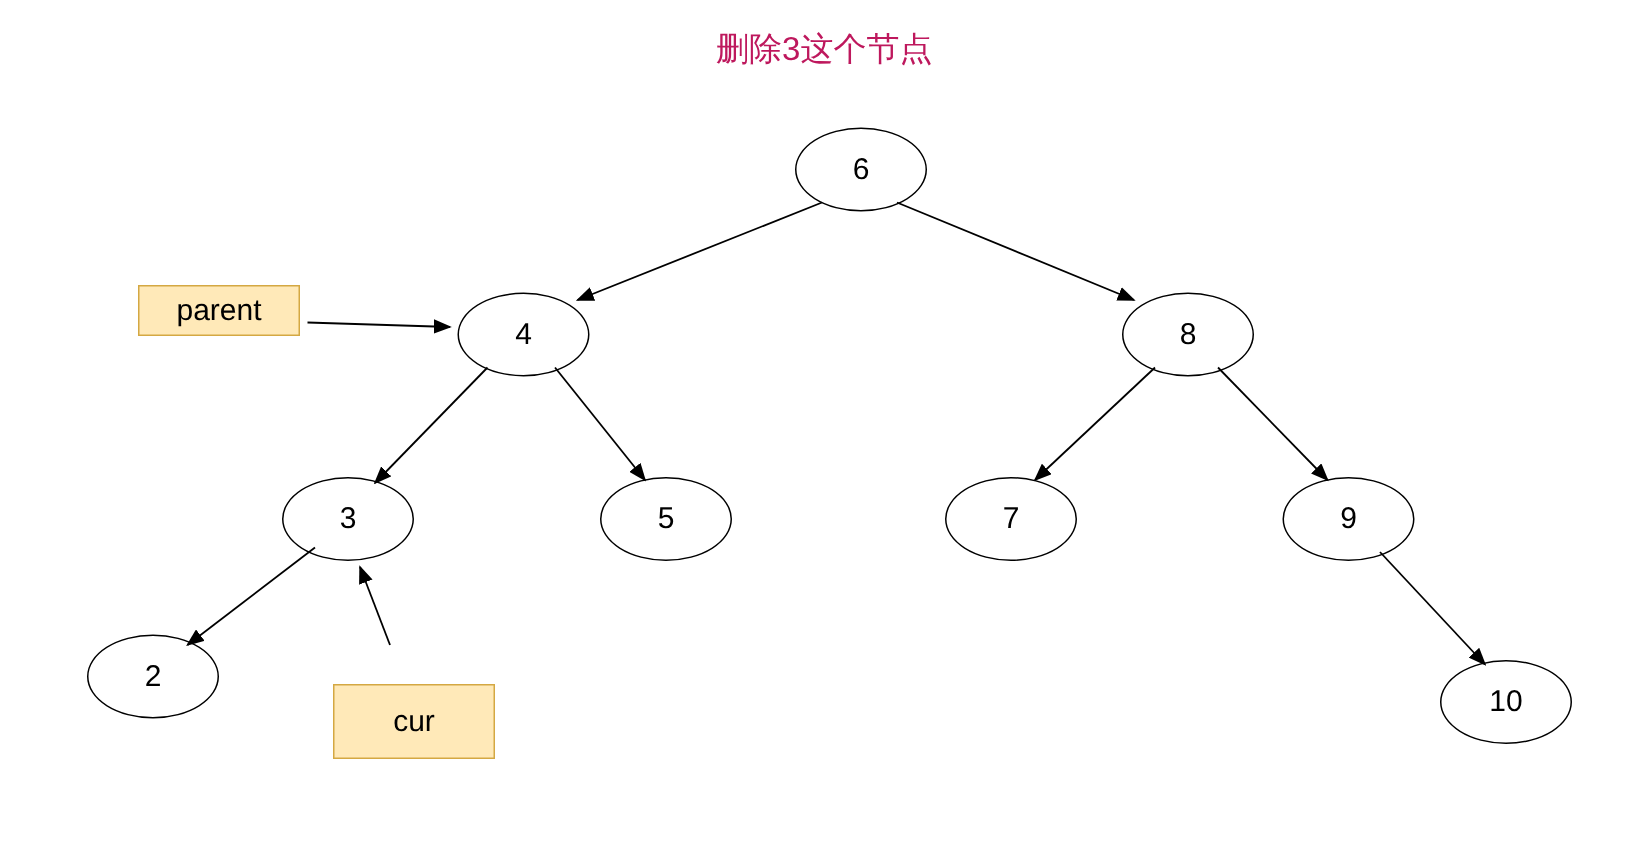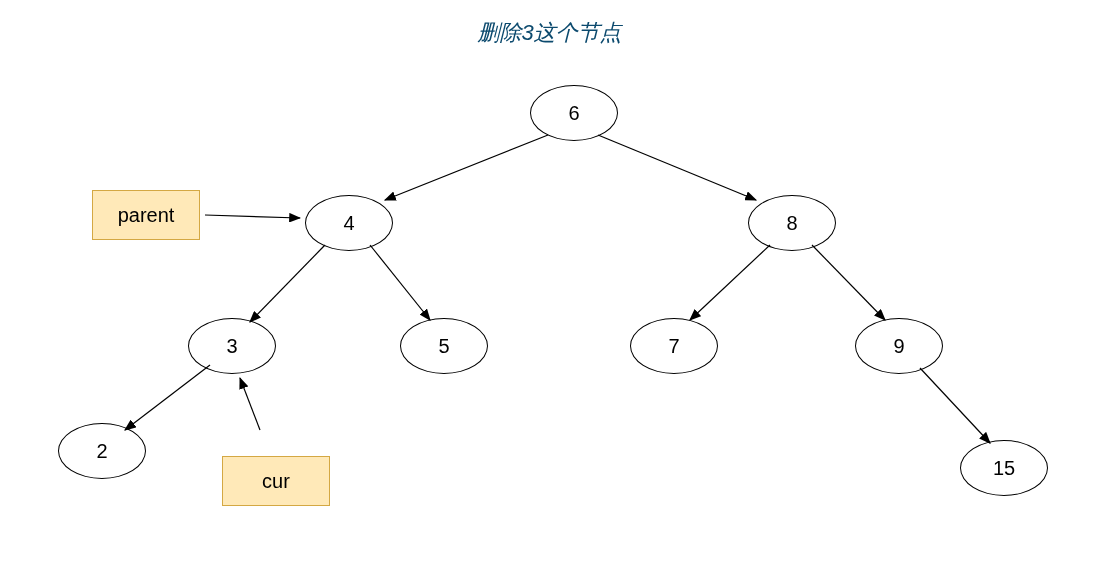--- a/index.html
+++ b/index.html
@@ -13,22 +13,21 @@
       position: relative;
       font-family: Arial, "Microsoft YaHei", sans-serif;
       background: white;
     }
     .title {
       position: absolute;
       left: 50%;
       transform: translateX(-50%);
       top: 18px;
       font-size: 22px;
-      color: #0c4a6e;
-      font-style: italic;
+      color: #be185d;
     }
     .node {
       position: absolute;
       border: 1.5px solid #000;
       border-radius: 50%;
       background: white;
       display: flex;
       align-items: center;
       justify-content: center;
       font-size: 20px;
@@ -89,24 +88,24 @@
 
 <div class="node" style="left:855px; top:318px; width:88px; height:56px;">
   <span>9</span>
 </div>
 
 <div class="node" style="left:58px; top:423px; width:88px; height:56px;">
   <span>2</span>
 </div>
 
 <div class="node" style="left:960px; top:440px; width:88px; height:56px;">
-  <span>15</span>
+  <span>10</span>
 </div>
 
-<div class="label-box" style="left:92px; top:190px; width:108px; height:50px;">
+<div class="label-box" style="left:92px; top:190px; width:108px; height:34px;">
   <span>parent</span>
 </div>
 
 <div class="label-box" style="left:222px; top:456px; width:108px; height:50px;">
   <span>cur</span>
 </div>
 
 <svg>
   <defs>
     <marker id="arrowhead" markerWidth="10" markerHeight="8" refX="9" refY="4" orient="auto">

